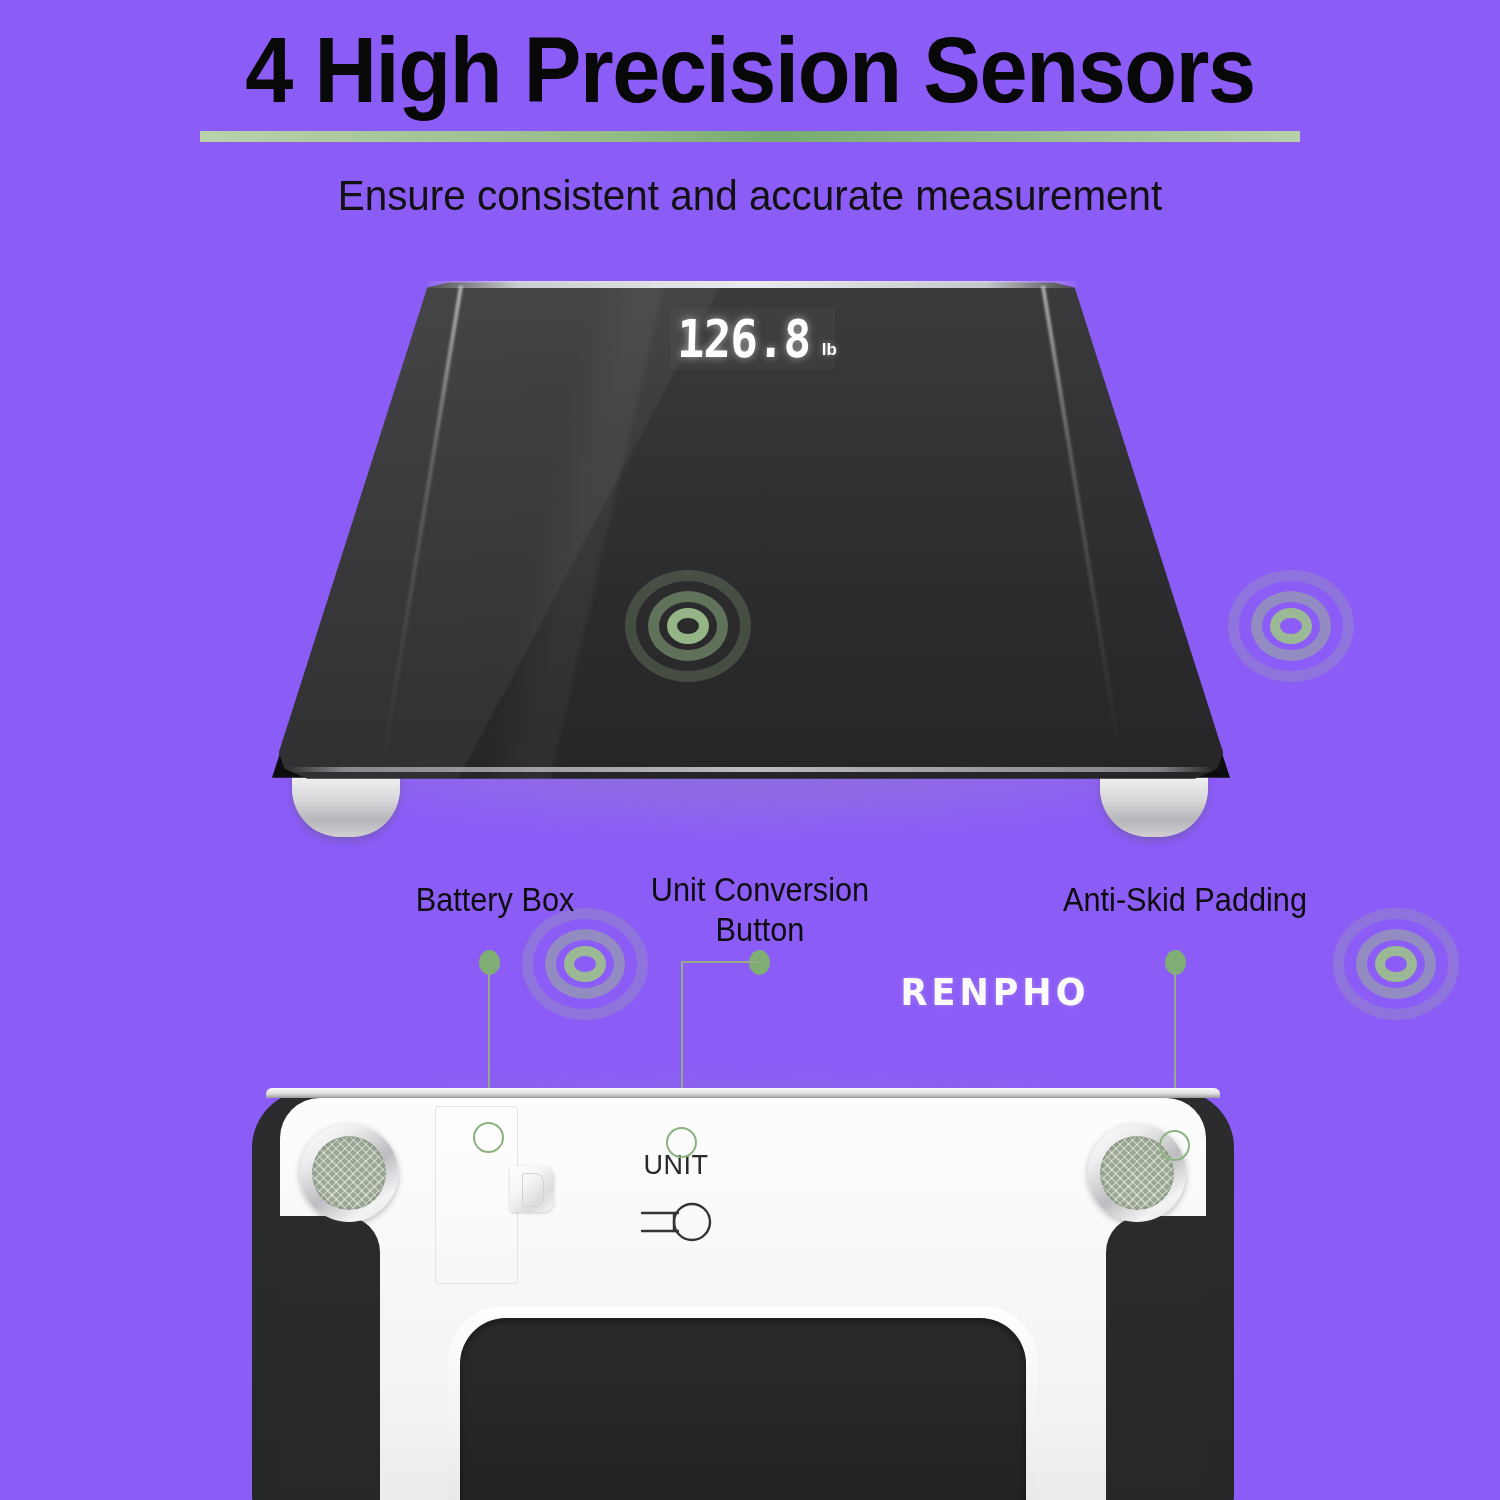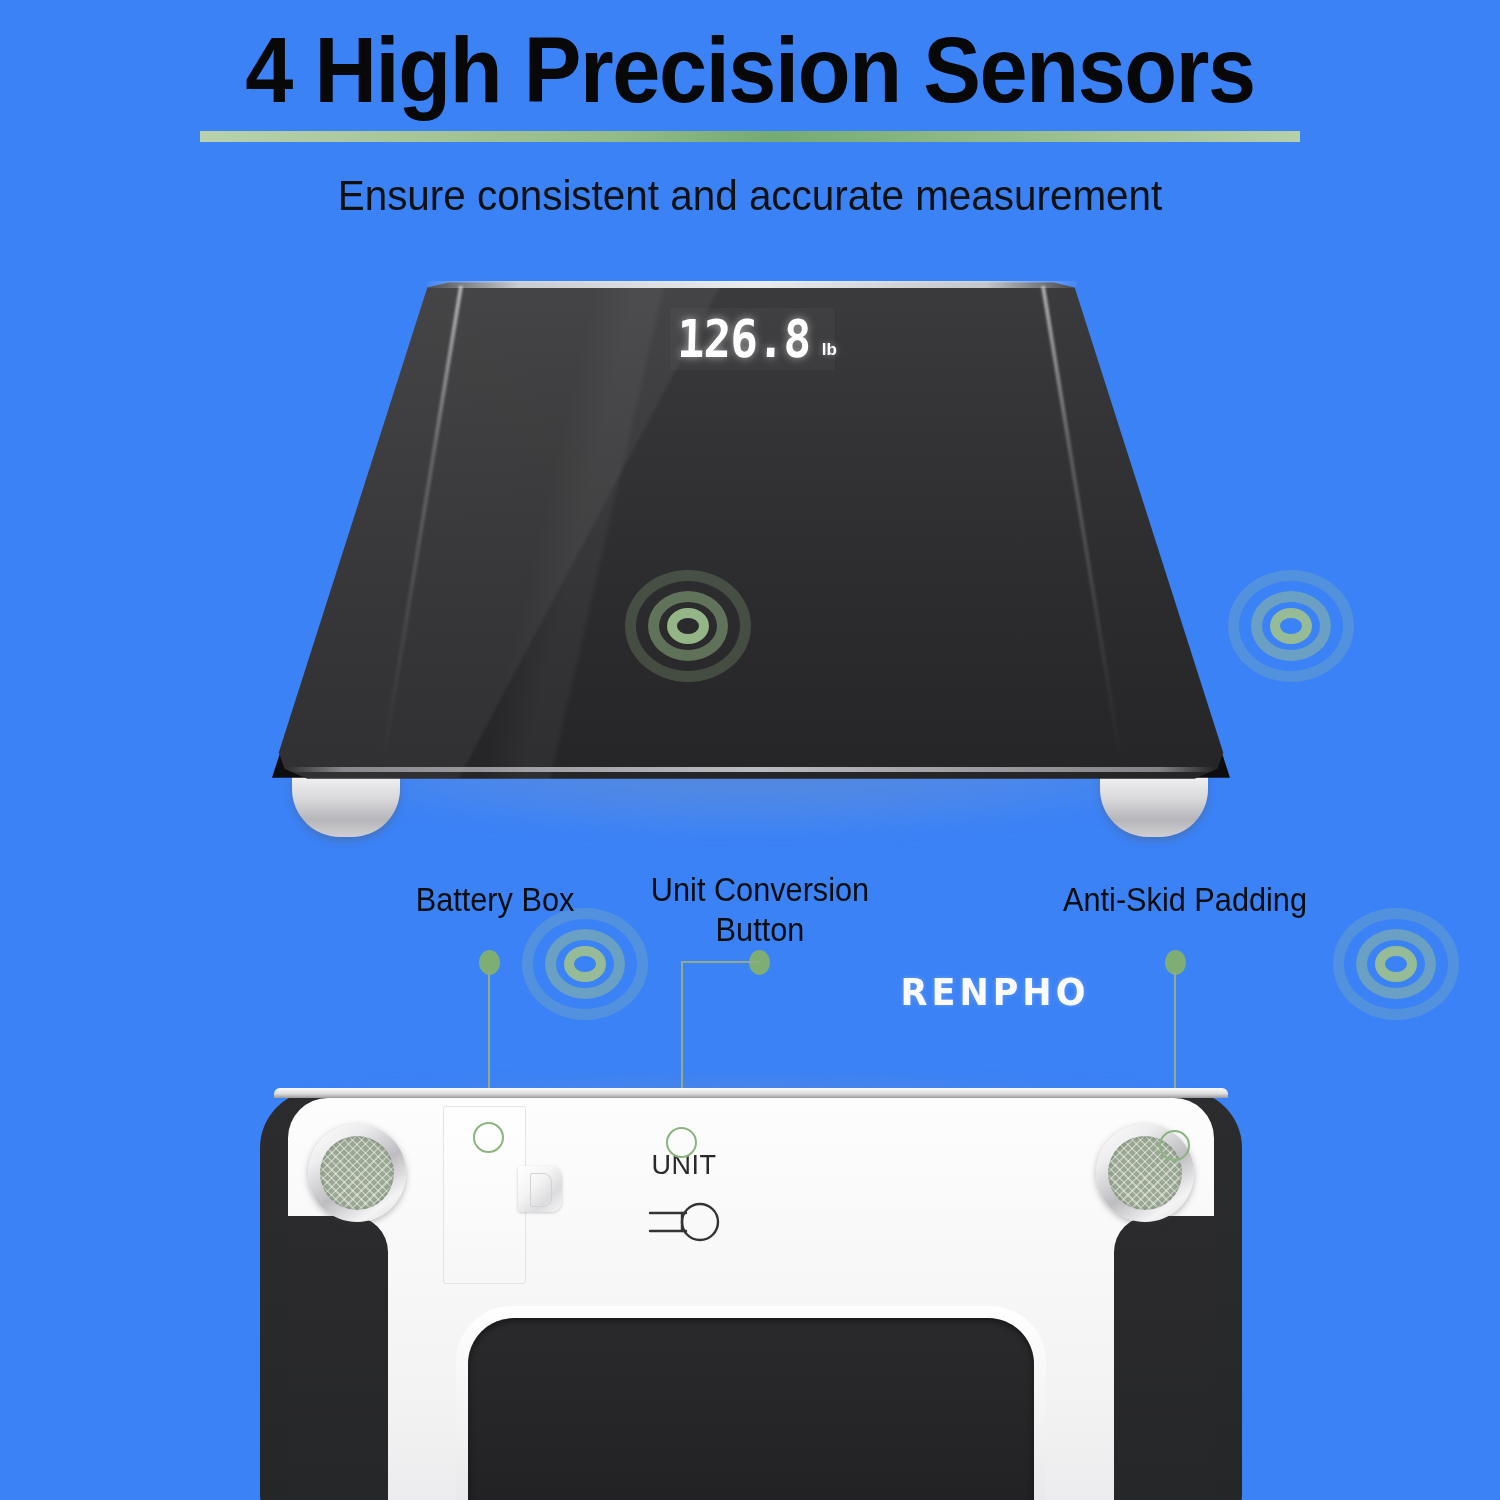--- a/index.html
+++ b/index.html
@@ -9,21 +9,21 @@
     height: 1500px;
     overflow: hidden;
     background: #ffffff;
     font-family: "Liberation Sans", sans-serif;
   }
 
   #page {
     position: relative;
     width: 1500px;
     height: 1500px;
-    background: #3b82f6;
+    background: #8b5cf6;
   }
 
   
   #header {
     position: absolute;
     top: 0; left: 0;
     width: 1500px;
     height: 232px;
   }
 
@@ -355,21 +355,21 @@
     border-radius: 50%;
     background: transparent;
   }
   #hollow-battery  { left: 473px;  top: 1122px; }
   #hollow-unit     { left: 666px;  top: 1127px; }
   #hollow-antiskid { left: 1159px; top: 1130px; }
 
   
   #scale-bottom {
     position: absolute;
-    left: 246px;
+    left: 238px;
     top: 1068px;
     width: 1010px;
     height: 432px;
     overflow: hidden;
   }
 
   
   .body-black {
     position: absolute;
     left: 14px;

